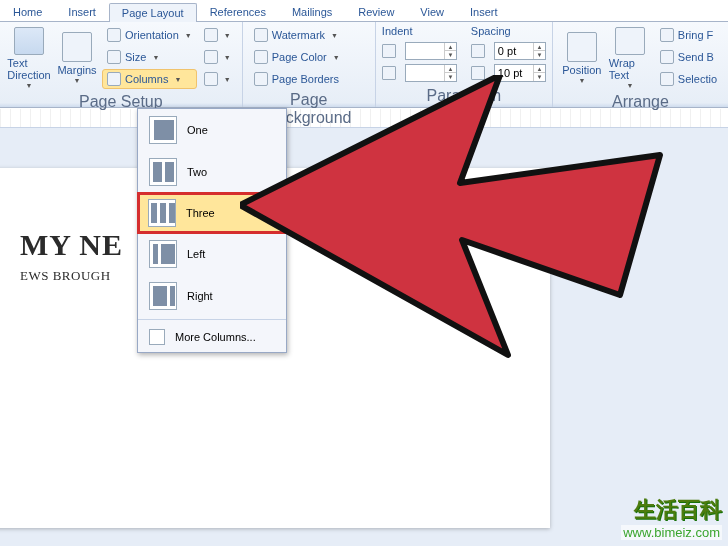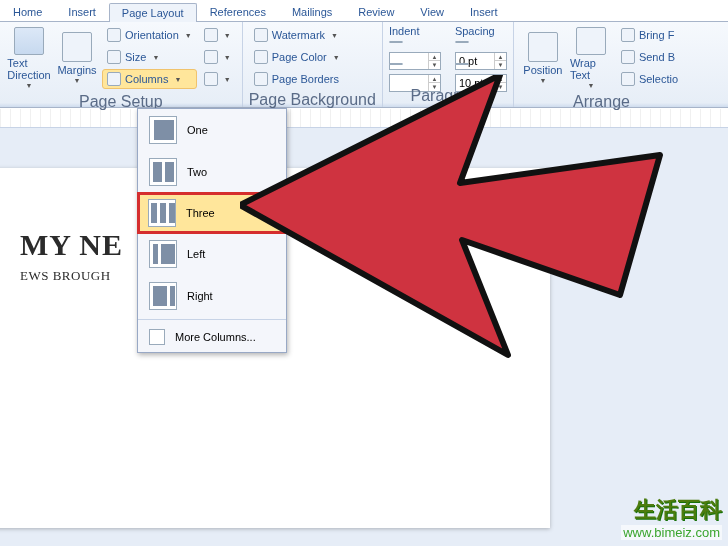--- a/index.html
+++ b/index.html
@@ -21,21 +21,21 @@
   .big-btn .dd { font-size: 7px; color: #555; margin-top: 1px; }
 
   .col-stack { display: flex; flex-direction: column; gap: 2px; }
   .small-btn { display: flex; align-items: center; gap: 4px; padding: 2px 5px; border-radius: 3px; cursor: pointer; color: #2b5797; height: 20px; }
   .sicon { width: 14px; height: 14px; background: #eef3fa; border: 1px solid #9ab; border-radius: 2px; }
   .dd-car { font-size: 7px; color: #555; margin-left: 2px; }
 
   .highlight { background: #ffe69b !important; border: 1px solid #f0c36d !important; padding: 1px 4px !important; }
 
   
-  .spin-row { display: flex; gap: 9px; height: 20px; flex-direction: column; }
+  .spin-row { display: flex; align-items: center; gap: 9px; height: 20px; }
   .spin-icon { width: 14px; height: 14px; background: #eef3fa; border:1px solid #9ab; border-radius: 1px; }
   .spin-box { display: flex; align-items: center; border: 1px solid #9ab; background: #fff; height: 18px; }
   .spin-val { width: 38px; padding: 0 3px; font-size: 11px; }
   .spin-btns { display:flex; flex-direction:column;}
   .spin-btns span { width:12px; height:8px; font-size:6px; text-align:center; line-height:8px; color:#555; border-left:1px solid #ccc;}
   .spin-btns span:first-child{border-bottom:1px solid #ccc;}
   .sub-lbl { font-size:11px; color:#2b5797; margin-bottom:2px;}
 
   
   .ruler { height: 20px; background: repeating-linear-gradient(90deg,#f0f0f0,#f0f0f0 1px,#fff 1px,#fff 10px); border-bottom:1px solid #c7d3e6; border-top:1px solid #fff; }

